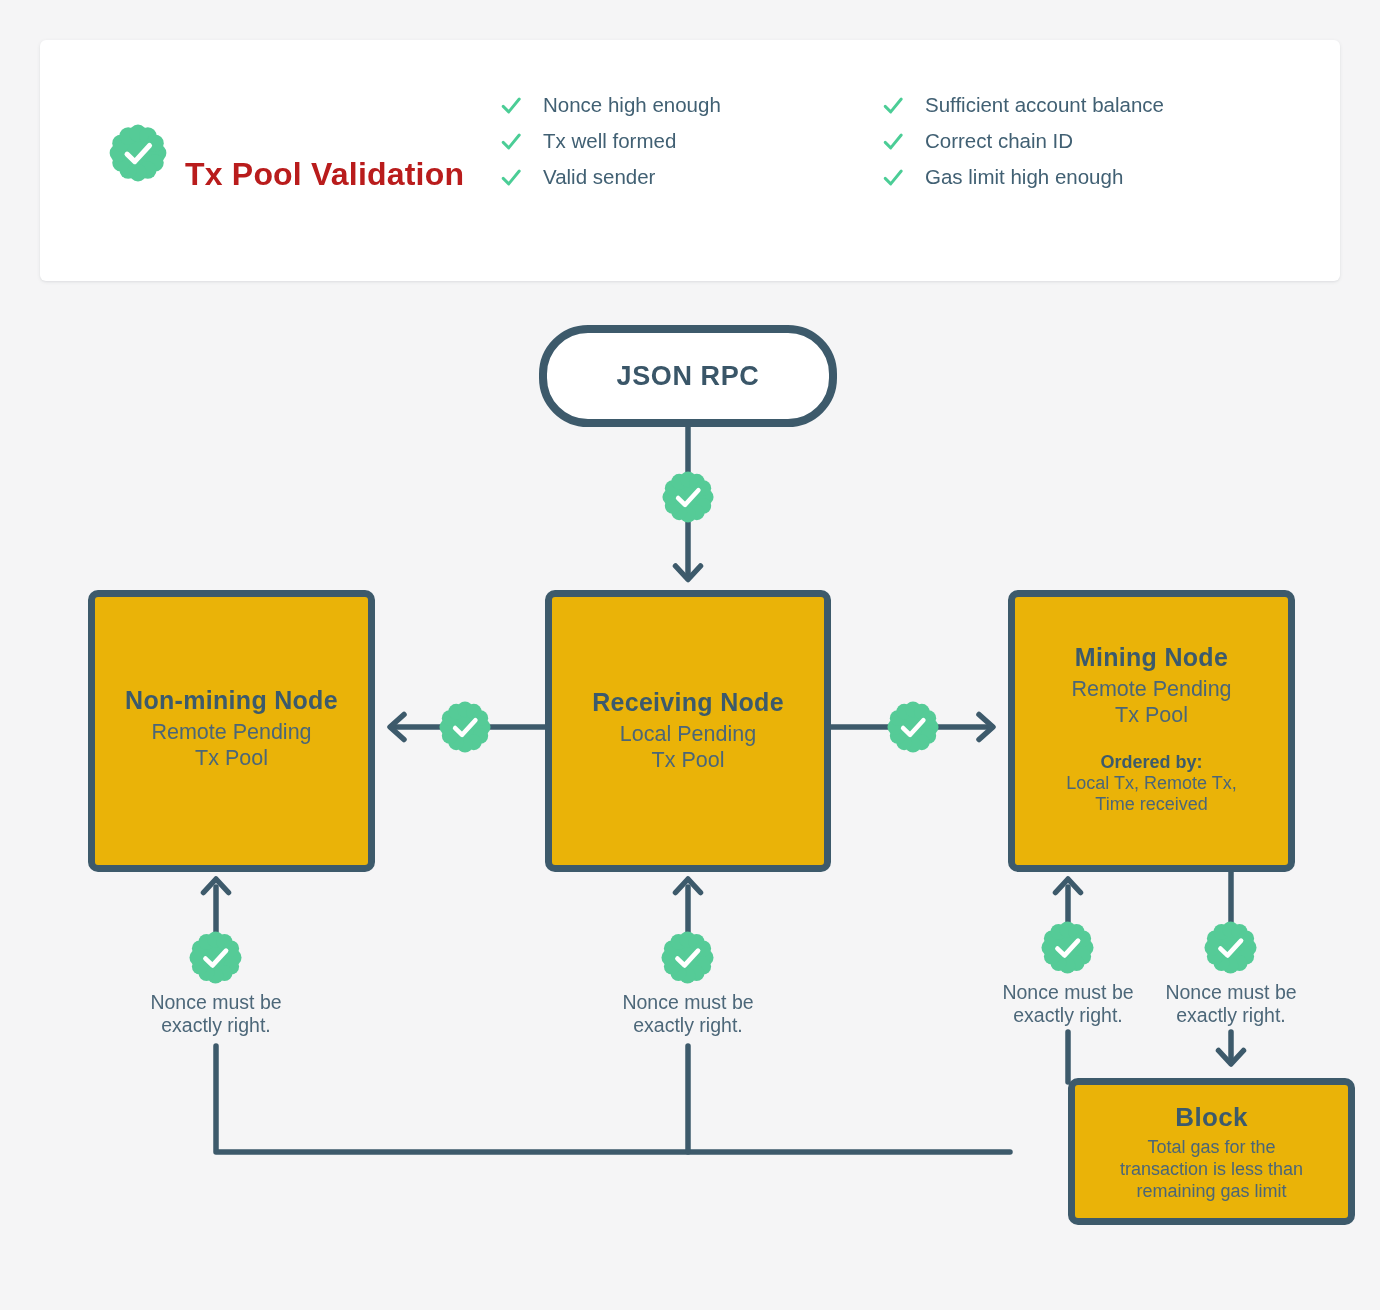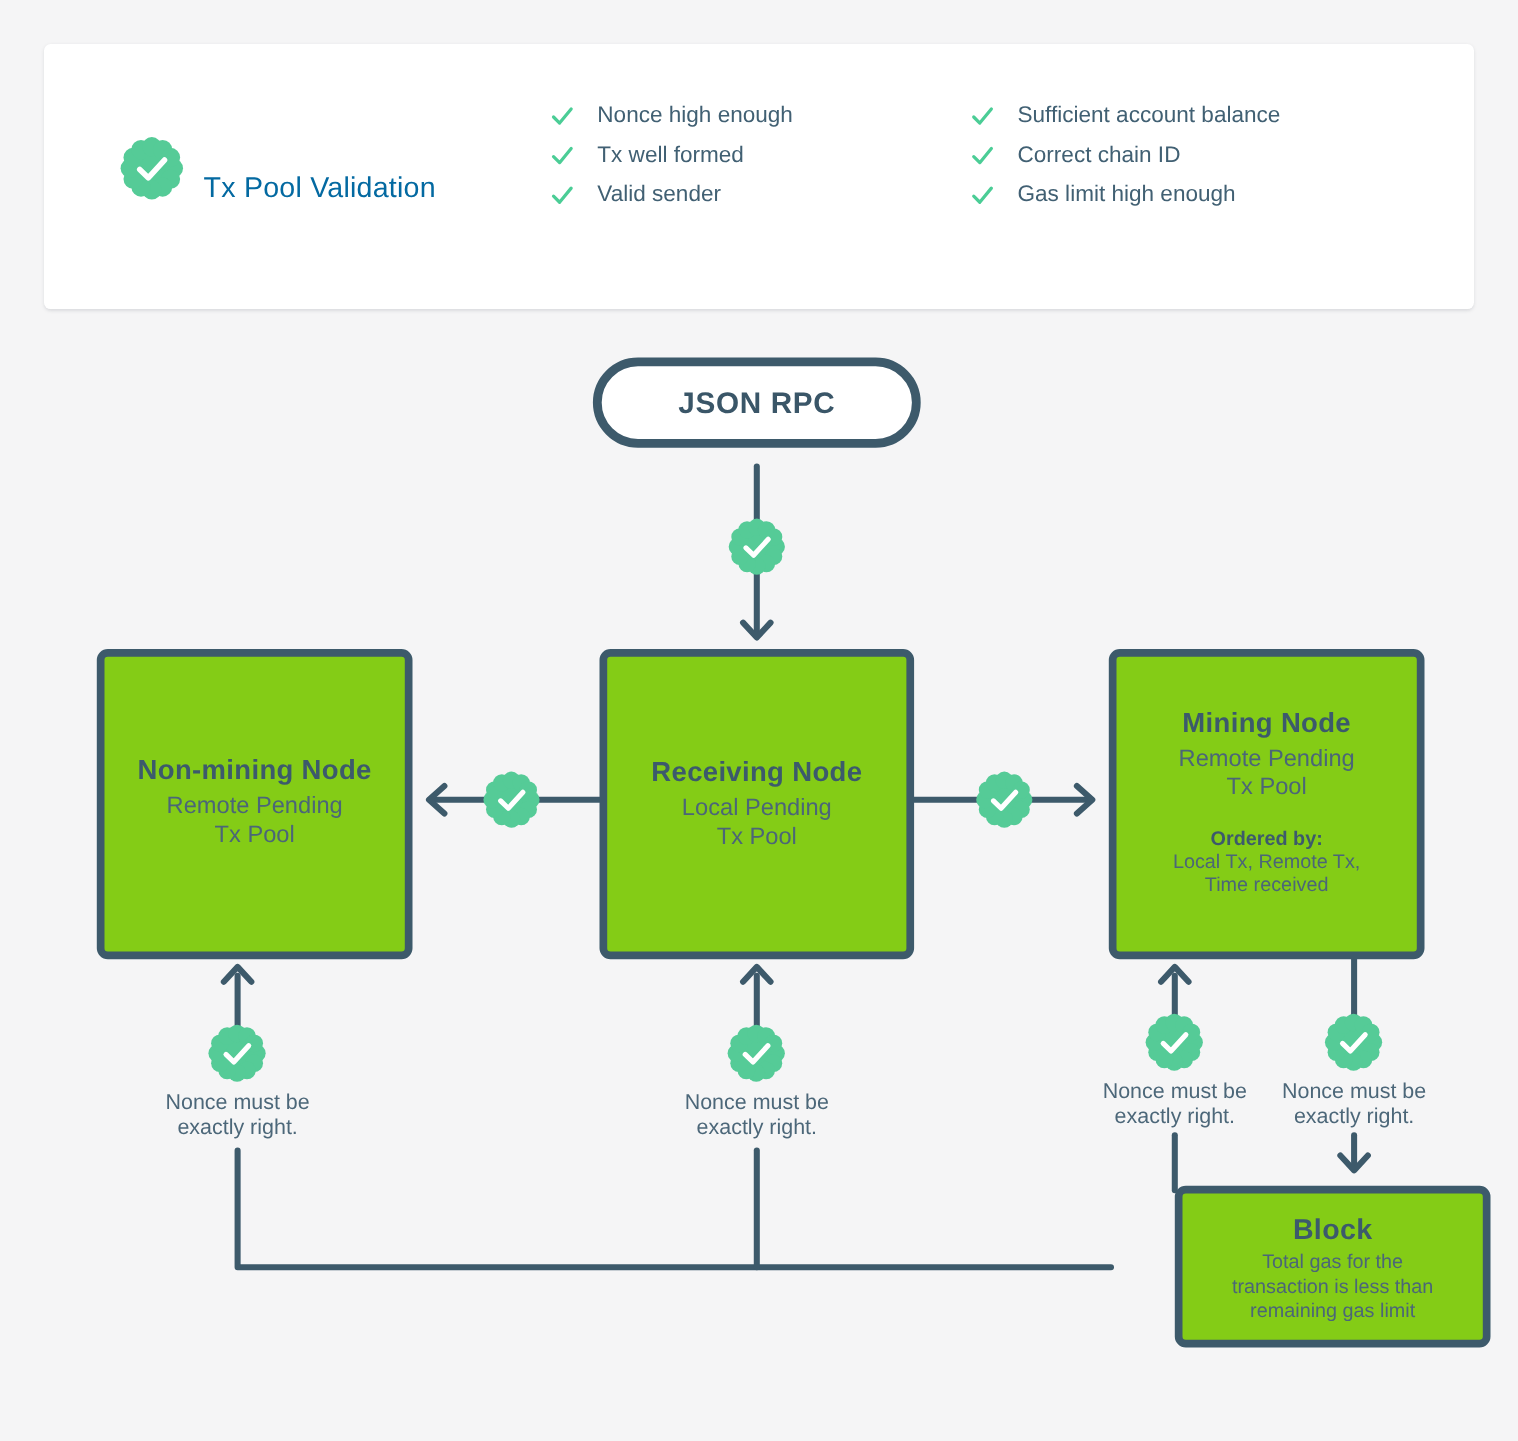--- a/index.html
+++ b/index.html
@@ -10,44 +10,44 @@
     color:#3d5a6b;
   }
   
   .card {
     position:absolute; left:40px; top:40px; width:1300px; height:241px;
     background:#ffffff; border-radius:6px;
     box-shadow:0 1px 4px rgba(30,45,60,.07), 0 1px 2px rgba(30,45,60,.05);
   }
   .card-title {
     position:absolute; left:145px; top:96px;
-    font-size:26px; font-weight:normal; line-height:34px; color:#0369a1;
+    font-size:32px; font-weight:bold; line-height:34px; color:#b91c1c;
     letter-spacing:.2px; white-space:nowrap;
   }
   .checklist { position:absolute; margin:0; padding:0; list-style:none; }
   .checklist.left  { left:460px; top:47px; }
   .checklist.right { left:842px; top:47px; }
   .check-item { display:flex; align-items:center; height:36px; gap:21px;
     font-size:20.5px; color:#416073; white-space:nowrap; }
   .check-icon { width:22px; height:22px; flex:0 0 auto;
     stroke:#4bcd96; stroke-width:3.2; fill:none;
     stroke-linecap:round; stroke-linejoin:round; }
   
   .badge { position:absolute; }
   .badge svg { display:block; width:100%; height:100%; }
   
   .wires { position:absolute; left:0; top:0; z-index:0; }
   .pill {
-    position:absolute; left:539px; top:325px; width:298px; height:82px;
+    position:absolute; left:539px; top:325px; width:298px; height:102px;
     box-sizing:border-box; background:#fff; border:8px solid #3d5a6b;
     border-radius:49px; display:flex; align-items:center; justify-content:center;
     font-size:27px; font-weight:bold; letter-spacing:.6px; color:#3a5668; z-index:1;
   }
   .node {
-    position:absolute; box-sizing:border-box; background:#84cc16;
+    position:absolute; box-sizing:border-box; background:#eab308;
     border:7px solid #3d5a6b; border-radius:10px;
     display:flex; flex-direction:column; align-items:center; justify-content:center;
     text-align:center; z-index:1;
   }
   #node-non-mining { left:88px;  top:590px; width:287px; height:282px; padding-bottom:6px; }
   #node-receiving  { left:545px; top:590px; width:286px; height:282px; padding-bottom:3px; }
   #node-mining     { left:1008px; top:590px; width:287px; height:282px;
                      justify-content:flex-start; padding-top:45px; }
   #node-block      { left:1068px; top:1078px; width:287px; height:147px; }
   .node-title { font-size:25px; font-weight:bold; line-height:30px; letter-spacing:.3px; color:#3c5a6c; }

